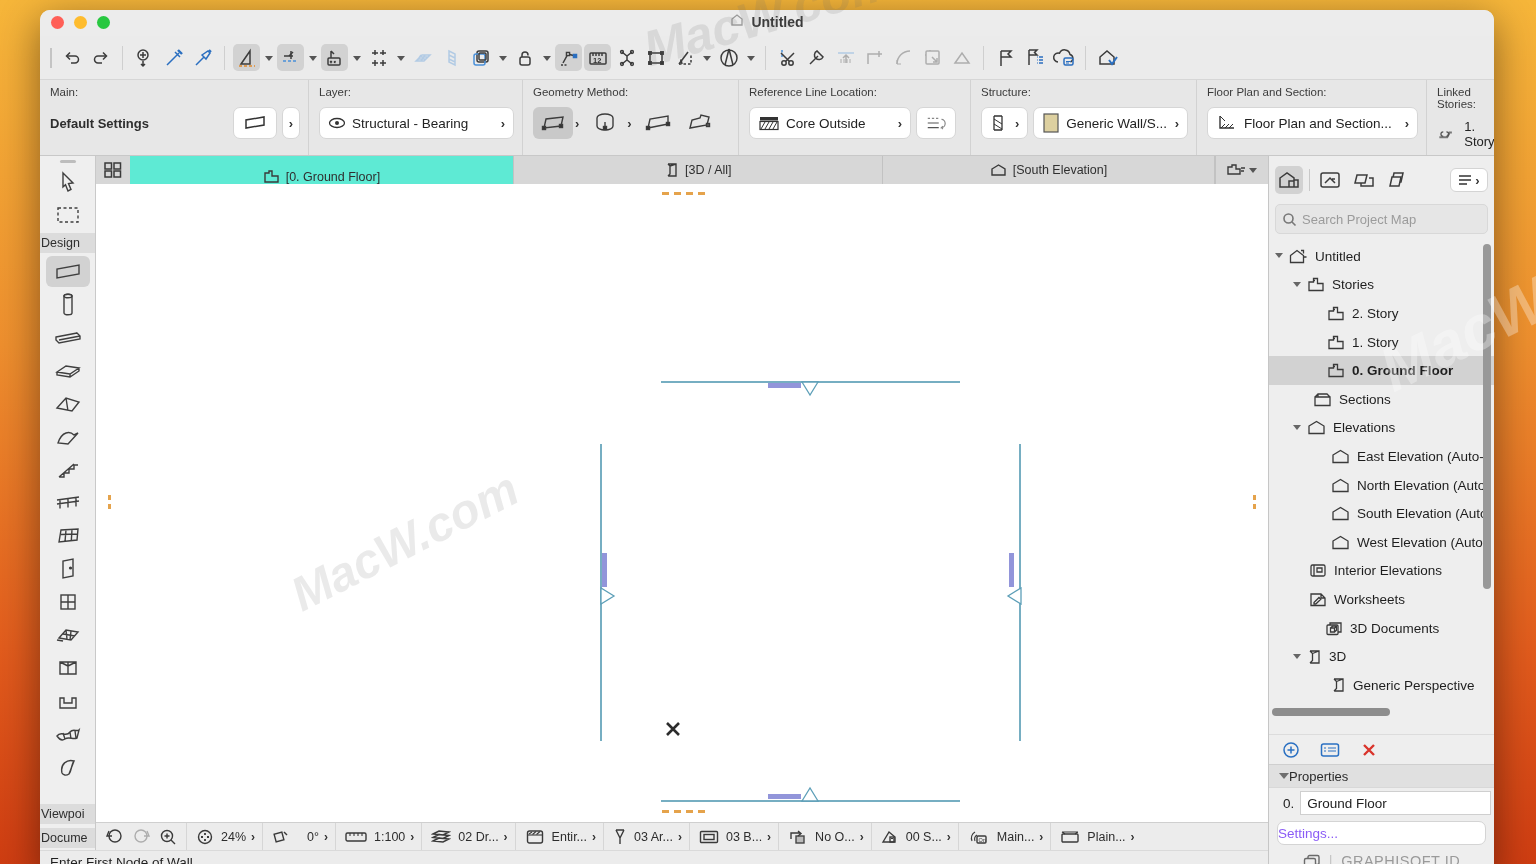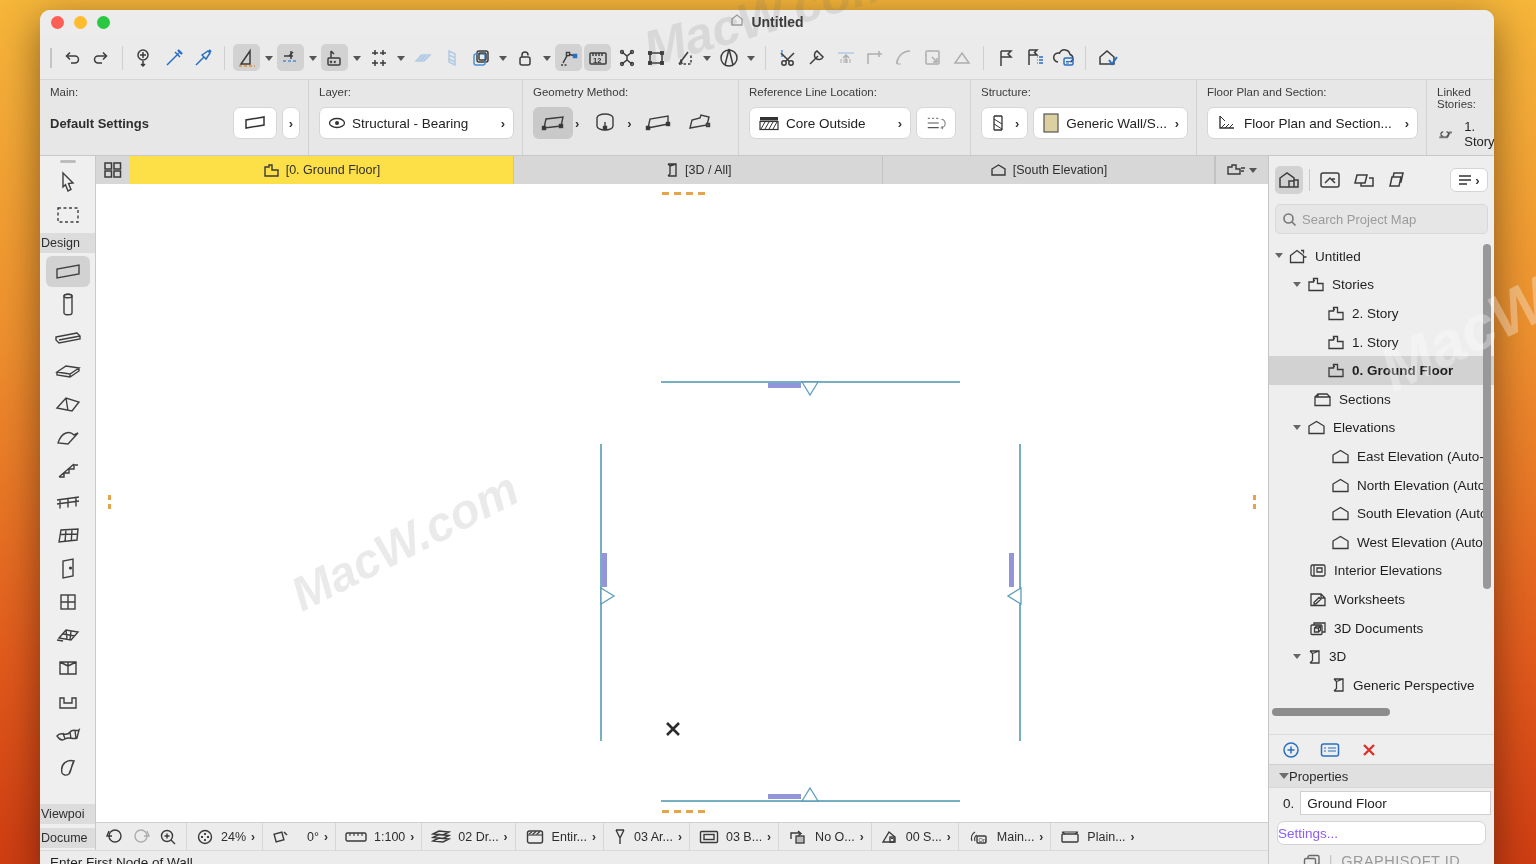--- a/index.html
+++ b/index.html
@@ -55,21 +55,21 @@
   .tool.sel { background:#d2d2d2; }
   .tb-label { background:#dcdcdc; font-size:12.5px; color:#2e2e2e; padding:3px 2px 3px 1px; margin:2px 0; white-space:nowrap; overflow:hidden; }
   .tb-spacer { flex:1; }
 
   
   .center { flex:1; display:flex; flex-direction:column; min-width:0; }
   .tabbar { height:28px; background:#d7d7d7; display:flex; align-items:stretch; flex:0 0 auto; }
   .quad { width:34px; display:flex; align-items:center; justify-content:center; }
   .tab { display:flex; align-items:center; justify-content:center; gap:6px; font-size:12.5px; color:#2f2f2f; border-right:1px solid #c2c2c2; }
   .tab svg { stroke:#3a3a3a; fill:none; stroke-width:1.4; }
-  .tab.active { background:#fde047; }
+  .tab.active { background:#5eead4;align-items:flex-end; }
   .tab-dd { margin-left:auto; width:54px; display:flex; align-items:center; justify-content:center; gap:3px; border-left:1px solid #c2c2c2; }
 
   .canvas { flex:1; background:#fff; position:relative; overflow:hidden; }
   .mk-line { position:absolute; background:#76aec2; }
   .mk-flag { position:absolute; background:#9295da; }
   .mk-tri { position:absolute; }
   .mk-tri svg { fill:#fff; stroke:#5d9fb8; stroke-width:1.3; }
   .odash { position:absolute; }
   .cursor-x { position:absolute; }
 
@@ -925,21 +925,21 @@
             </svg>
           <span>Interior Elevations</span>
         </div>
         <div class="trow" style="padding-left:40px">
           <svg width="18" height="15" viewBox="0 0 18 15">
               <path d="M2 13.5 V2 h10 l4 4 v7.5 Z M12 2 v4 h4"></path>
               <path d="M5 10.5 L10 5.5 l1.8 1.8 L6.8 12 H5 Z"></path>
             </svg>
           <span>Worksheets</span>
         </div>
-        <div class="trow" style="padding-left:40px">
+        <div class="trow" style="padding-left:56px">
           <svg width="18" height="15" viewBox="0 0 18 15">
               <rect x="2" y="4" width="11" height="9.5" rx="1"></rect>
               <path d="M5 4 V2 h11 v9 h-3 M5.5 7 h4 v4 h-4 Z M5.5 7 l2 -1.8 h4 l-1.9 1.8 M9.5 11 l2 -1.8 V5.2"></path>
             </svg>
           <span>3D Documents</span>
         </div>
         <div class="trow" style="padding-left:24px">
           <span class="tchev open"></span>
           <svg width="15" height="16" viewBox="0 0 15 16">
               <path d="M3 2 L12 2 L12 14 L3 14 M3 2 L5.5 4.5 V11.5 L3 14 M5.5 4.5 L12 2"></path>

